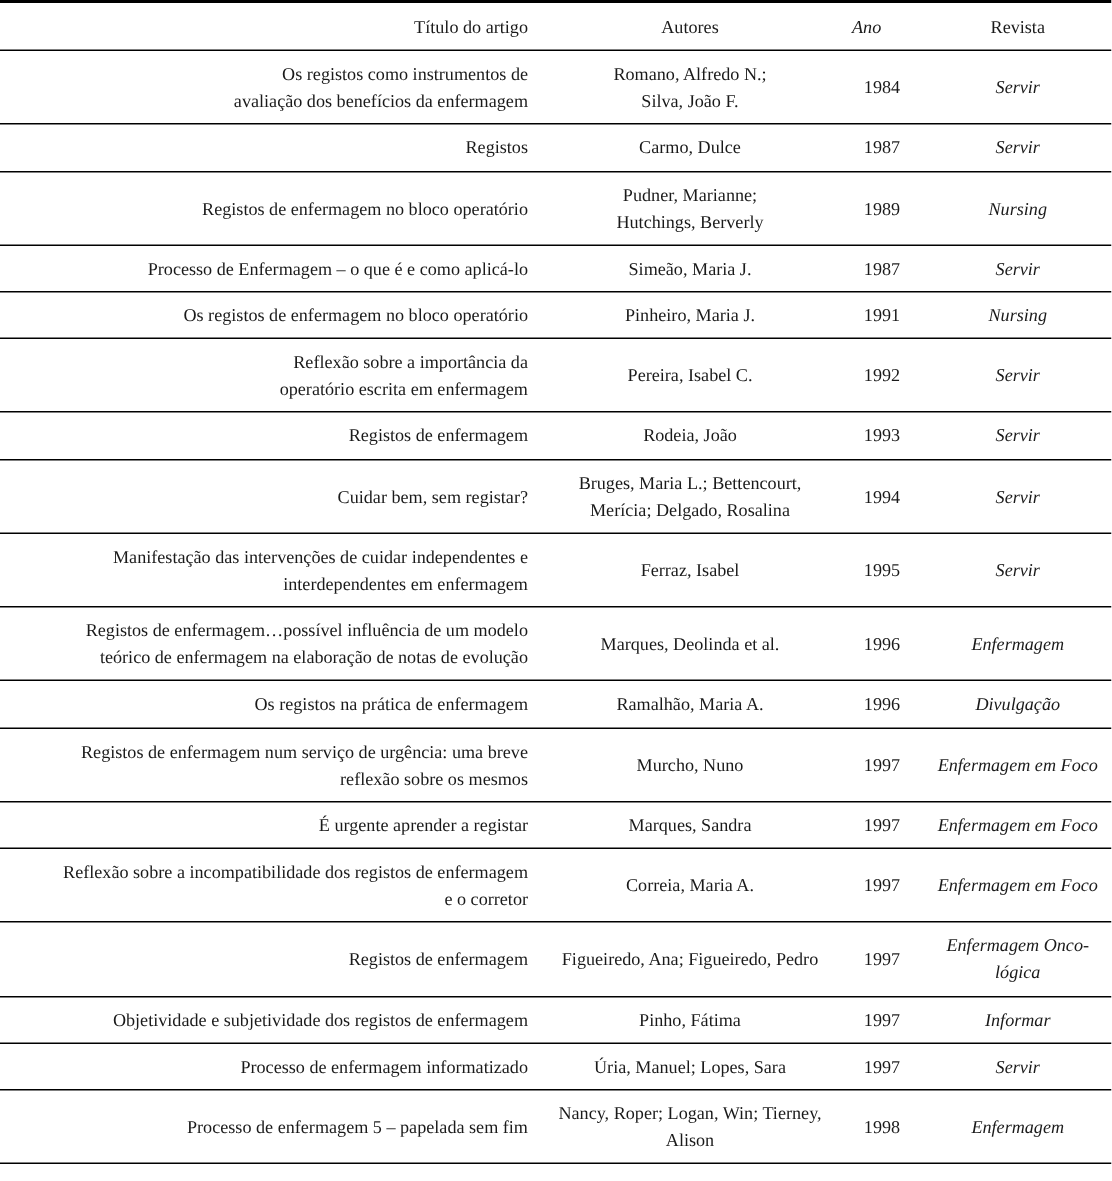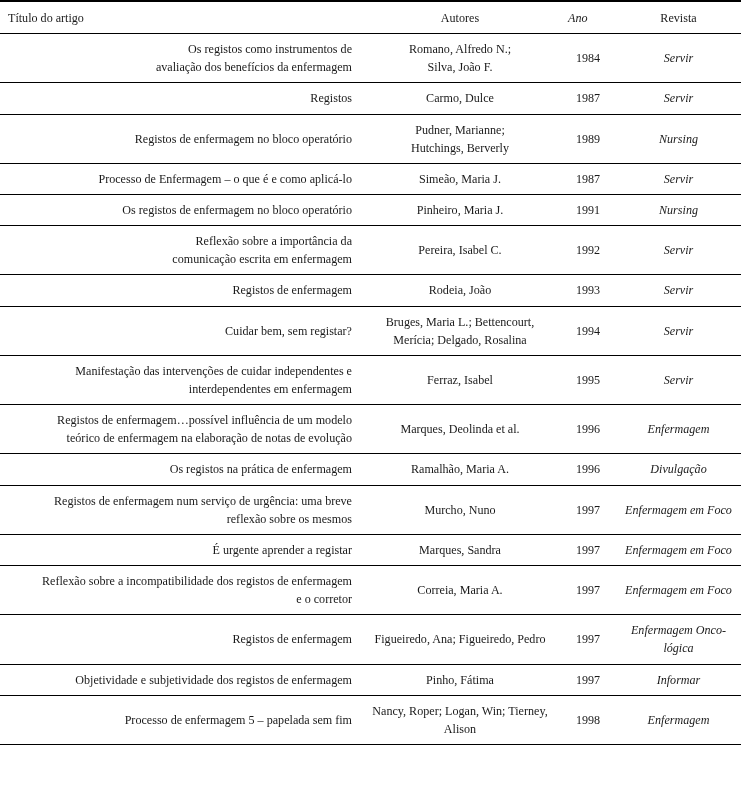--- a/index.html
+++ b/index.html
@@ -32,21 +32,21 @@
   table.biblio colgroup .c-journal { width: 125px; }
 
   thead tr.header-row th {
     border-top: 2.2px solid #000000;
     border-bottom: 1.1px solid #000000;
     font-weight: normal;
     padding: 7px 8px 6px 8px;
     vertical-align: middle;
     font-size: 12.1px;
   }
-  thead th.th-title { text-align: left; padding-left: 7px; }
+  thead th.th-title { text-align: right; padding-left: 7px; }
   thead th.th-authors { text-align: center; }
   thead th.th-year { text-align: left; font-style: italic; }
   thead th.th-journal { text-align: center; }
 
   tbody tr.data-row td {
     border-bottom: 1.1px solid #000000;
     padding: 6px 8px 6px 8px;
     vertical-align: middle;
   }
   tbody tr.data-row:last-child td {
@@ -154,21 +154,21 @@
             <span class="line2">Pinheiro, Maria J.</span>
           </td>
           <td class="cell-year">1991</td>
           <td class="cell-journal">
             <span class="line2">Nursing</span>
           </td>
         </tr>
         <tr class="data-row">
           <td class="cell-title">
             <span class="line2">Reflexão sobre a importância da</span>
-            <span class="line2">comunicação escrita em enfermagem</span>
+            <span class="line2">operatório escrita em enfermagem</span>
           </td>
           <td class="cell-authors">
             <span class="line2">Pereira, Isabel C.</span>
           </td>
           <td class="cell-year">1992</td>
           <td class="cell-journal">
             <span class="line2">Servir</span>
           </td>
         </tr>
         <tr class="data-row">
@@ -288,20 +288,32 @@
         <tr class="data-row">
           <td class="cell-title">
             <span class="line2">Objetividade e subjetividade dos registos de enfermagem</span>
           </td>
           <td class="cell-authors">
             <span class="line2">Pinho, Fátima</span>
           </td>
           <td class="cell-year">1997</td>
           <td class="cell-journal">
             <span class="line2">Informar</span>
+          </td>
+        </tr>
+        <tr class="data-row">
+          <td class="cell-title">
+            <span class="line2">Processo de enfermagem informatizado</span>
+          </td>
+          <td class="cell-authors">
+            <span class="line2">Úria, Manuel; Lopes, Sara</span>
+          </td>
+          <td class="cell-year">1997</td>
+          <td class="cell-journal">
+            <span class="line2">Servir</span>
           </td>
         </tr>
         <tr class="data-row">
           <td class="cell-title">
             <span class="line2">Processo de enfermagem 5 – papelada sem fim</span>
           </td>
           <td class="cell-authors">
             <span class="line2">Nancy, Roper; Logan, Win; Tierney,</span>
             <span class="line2">Alison</span>
           </td>

